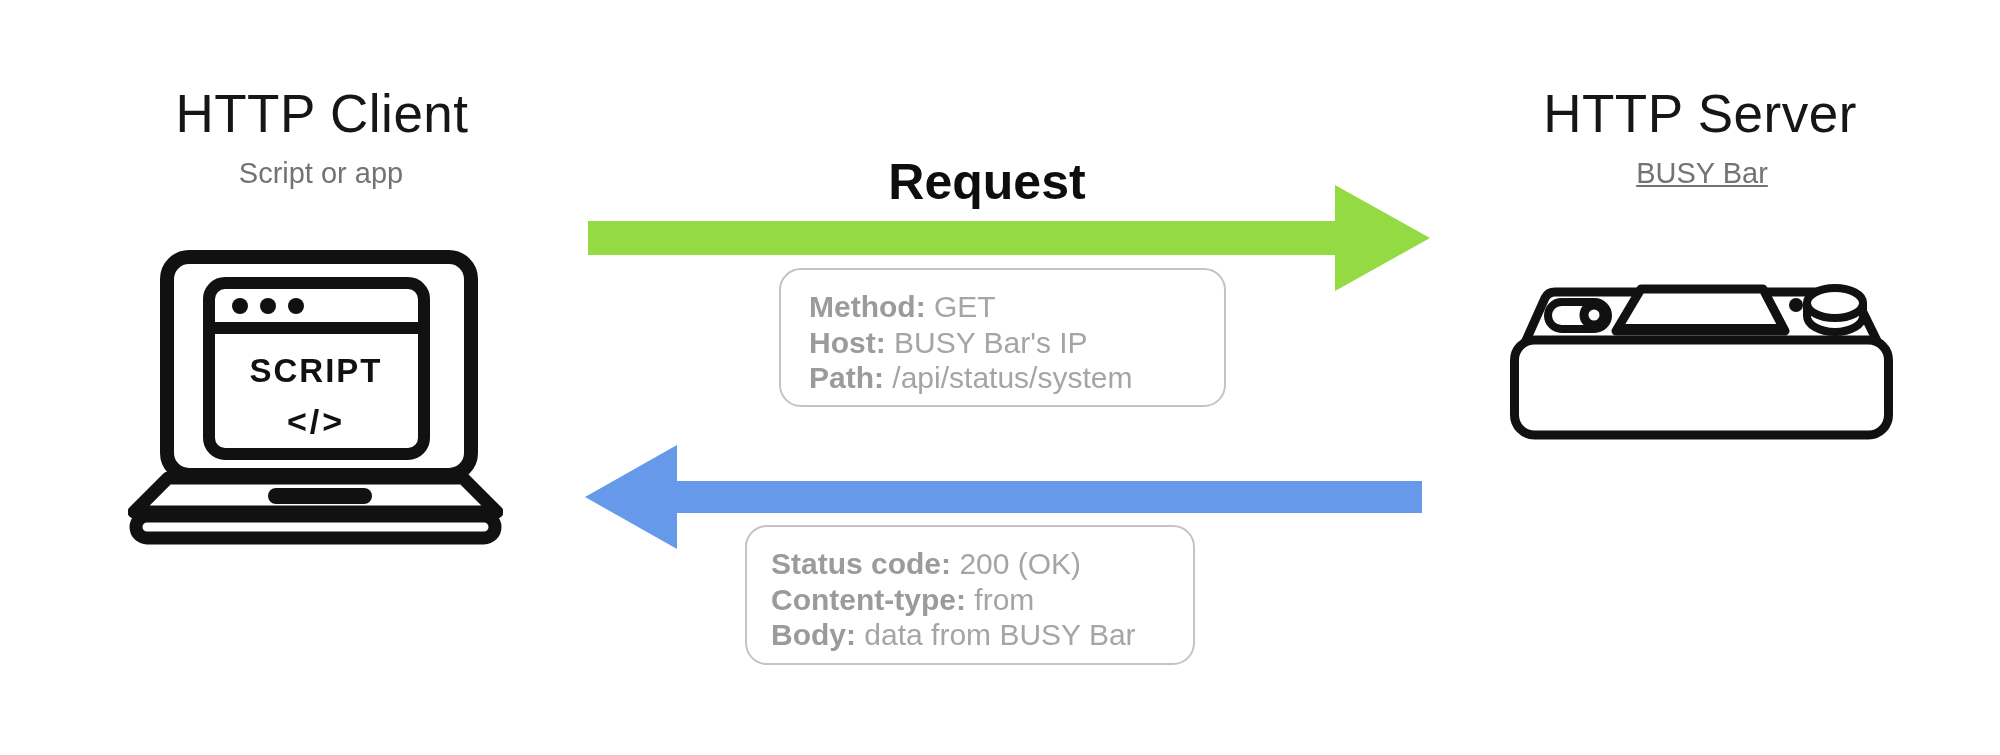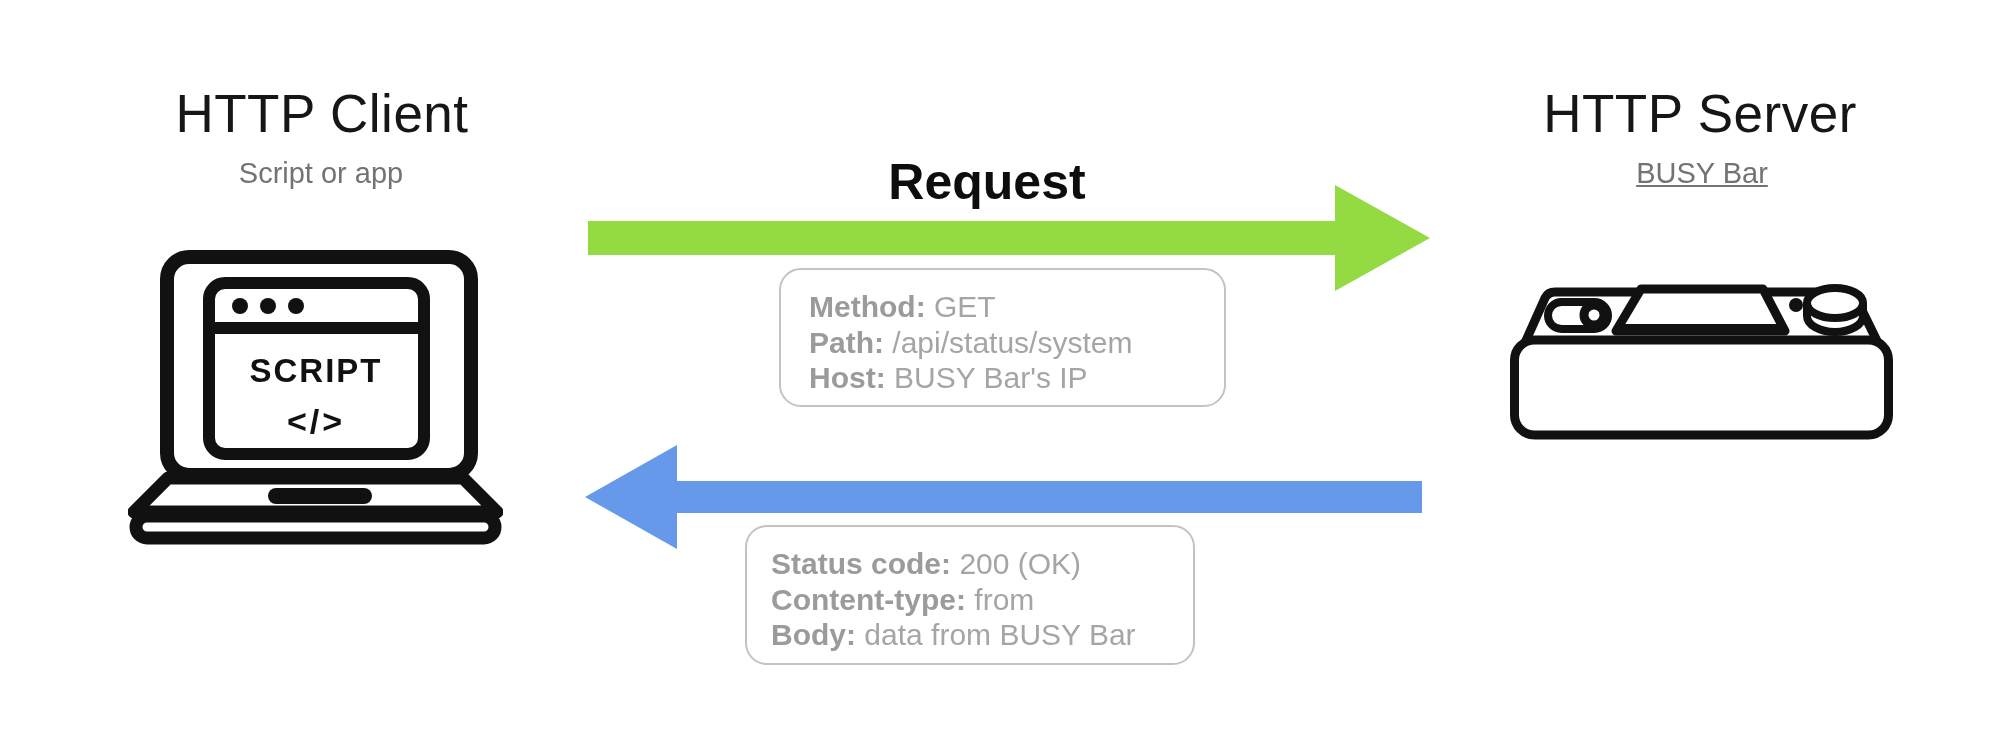--- a/index.html
+++ b/index.html
@@ -93,22 +93,22 @@
   </svg>
 
   <div class="abs centered flow-label" style="left:987px; top:153px;">Request</div>
 
   <svg class="abs" style="left:588px; top:183px;" width="846" height="112" viewBox="0 0 846 112">
     <polygon points="0,38 747,38 747,2 842,55 747,108 747,72 0,72" fill="#94db43"></polygon>
   </svg>
 
   <div class="abs info-box" style="left:750px; top:268px; width:447px; height:139px;margin-left:29px;">
     <div><span class="fld">Method:</span> <span>GET</span></div>
+    <div><span class="fld">Host:</span> <span>BUSY Bar's IP</span></div>
     <div><span class="fld">Path:</span> <span>/api/status/system</span></div>
-    <div><span class="fld">Host:</span> <span>BUSY Bar's IP</span></div>
   </div>
 
 
   <svg class="abs" style="left:585px; top:444px;" width="838" height="106" viewBox="0 0 838 106">
     <polygon points="0,53 92,1 92,37 837,37 837,69 92,69 92,105" fill="#6699ea"></polygon>
   </svg>
 
   <div class="abs info-box" style="left:745px; top:525px; width:450px; height:140px;padding-left:24px;">
     <div><span class="fld">Status code:</span> <span>200 (OK)</span></div>
     <div><span class="fld">Content-type:</span> <span>from</span></div>

